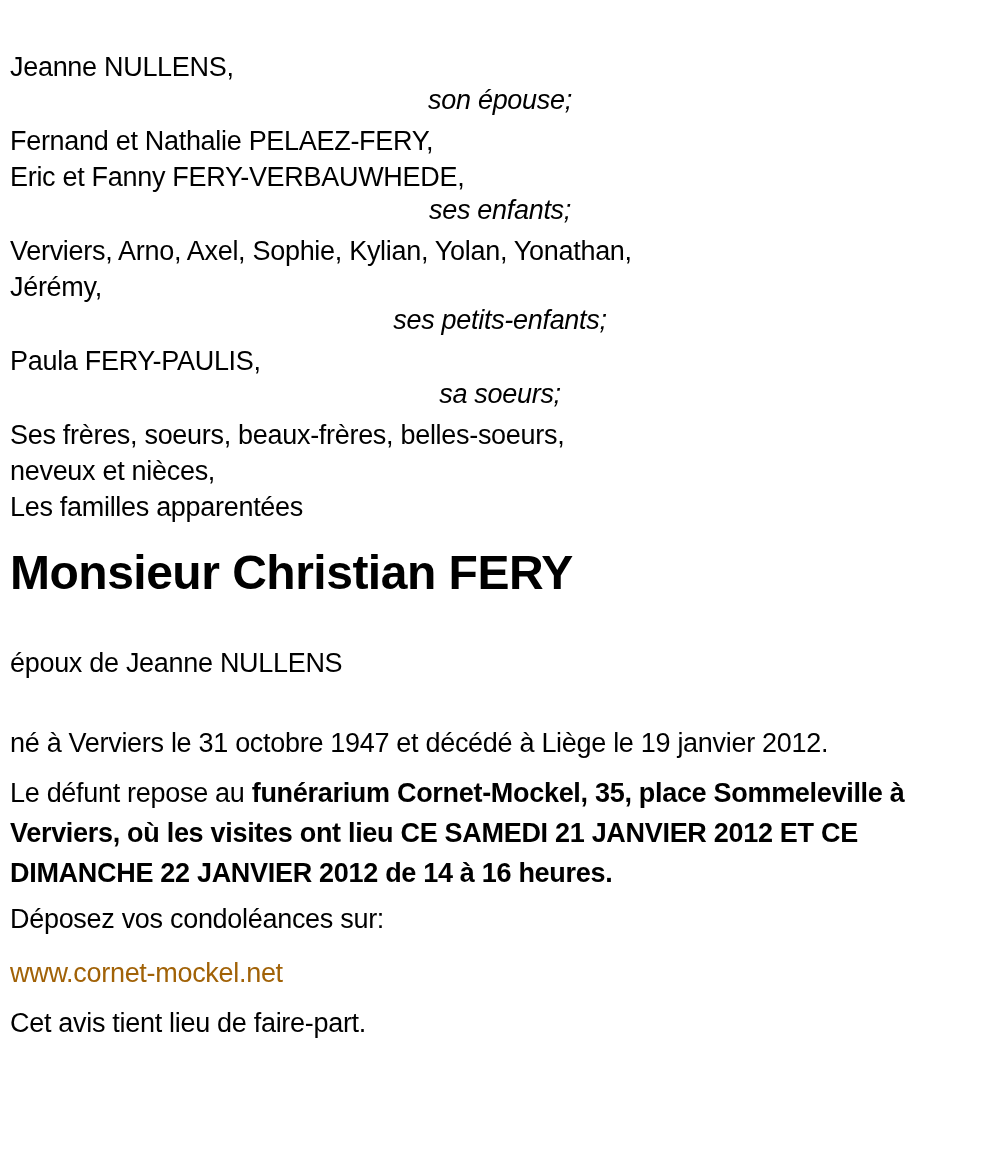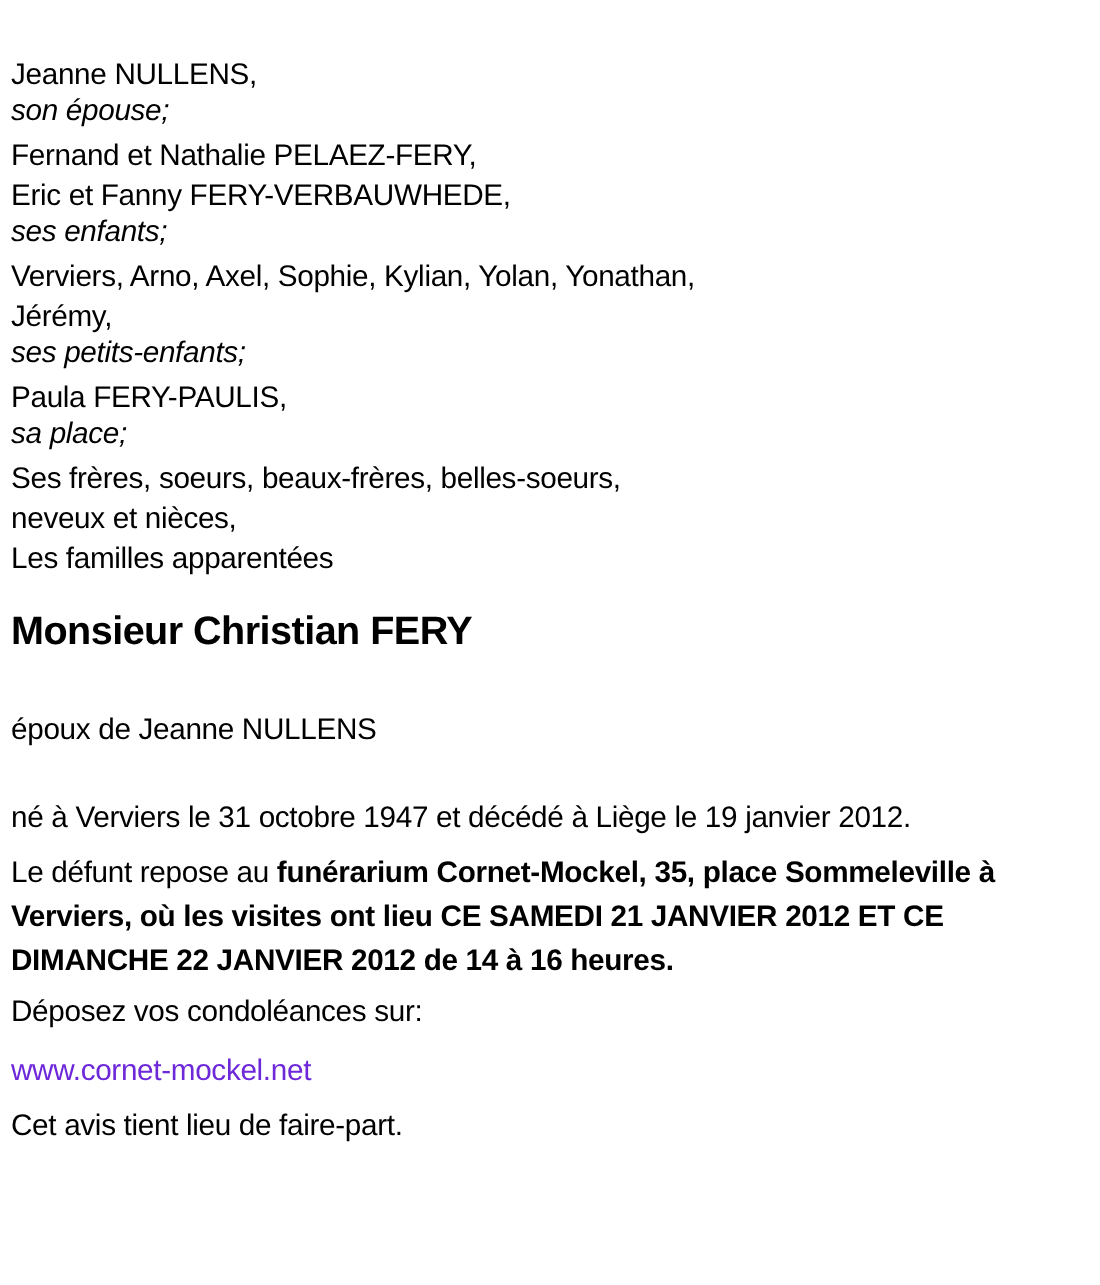--- a/index.html
+++ b/index.html
@@ -21,34 +21,34 @@
     color: #000000;
     overflow: hidden;
     margin-top: 41px;
   }
   .line {
     line-height: 36px;
     white-space: nowrap;
   }
   .relation {
     line-height: 30px;
-    text-align: left;
+    text-align: center;
     font-style: italic;
     white-space: nowrap;
   }
   .group { margin-top: 8px; }
   .group:first-child { margin-top: 0; }
 
   .announcement {
     margin-top: 28px;
     line-height: 36px;
   }
   .deceased-name {
     margin-top: 24px;
-    font-size: 36px;
+    font-size: 48px;
     font-weight: bold;
     line-height: 48px;
     letter-spacing: -0.5px;
   }
   .spouse {
     margin-top: 48px;
     line-height: 36px;
   }
   .birth-death {
     margin-top: 44px;
@@ -60,21 +60,21 @@
     white-space: normal;
   }
   .bold { font-weight: bold; }
   .condolences {
     margin-top: 8px;
     line-height: 36px;
   }
   .website {
     margin-top: 18px;
     line-height: 36px;
-    color: #6d28d9;
+    color: #a16207;
     text-decoration: none;
   }
   .closing {
     margin-top: 14px;
     line-height: 36px;
   }
 </style>
 </head>
 <body>
 
@@ -92,21 +92,21 @@
   </div>
 
   <div class="group">
     <div class="line">Verviers, Arno, Axel, Sophie, Kylian, Yolan, Yonathan,</div>
     <div class="line">Jérémy,</div>
     <div class="relation">ses petits-enfants;</div>
   </div>
 
   <div class="group">
     <div class="line">Paula FERY-PAULIS,</div>
-    <div class="relation">sa place;</div>
+    <div class="relation">sa soeurs;</div>
   </div>
 
   <div class="group">
     <div class="line">Ses frères, soeurs, beaux-frères, belles-soeurs,</div>
     <div class="line">neveux et nièces,</div>
     <div class="line">Les familles apparentées</div>
   </div>
 
 
   <div class="deceased-name">Monsieur Christian FERY</div>

